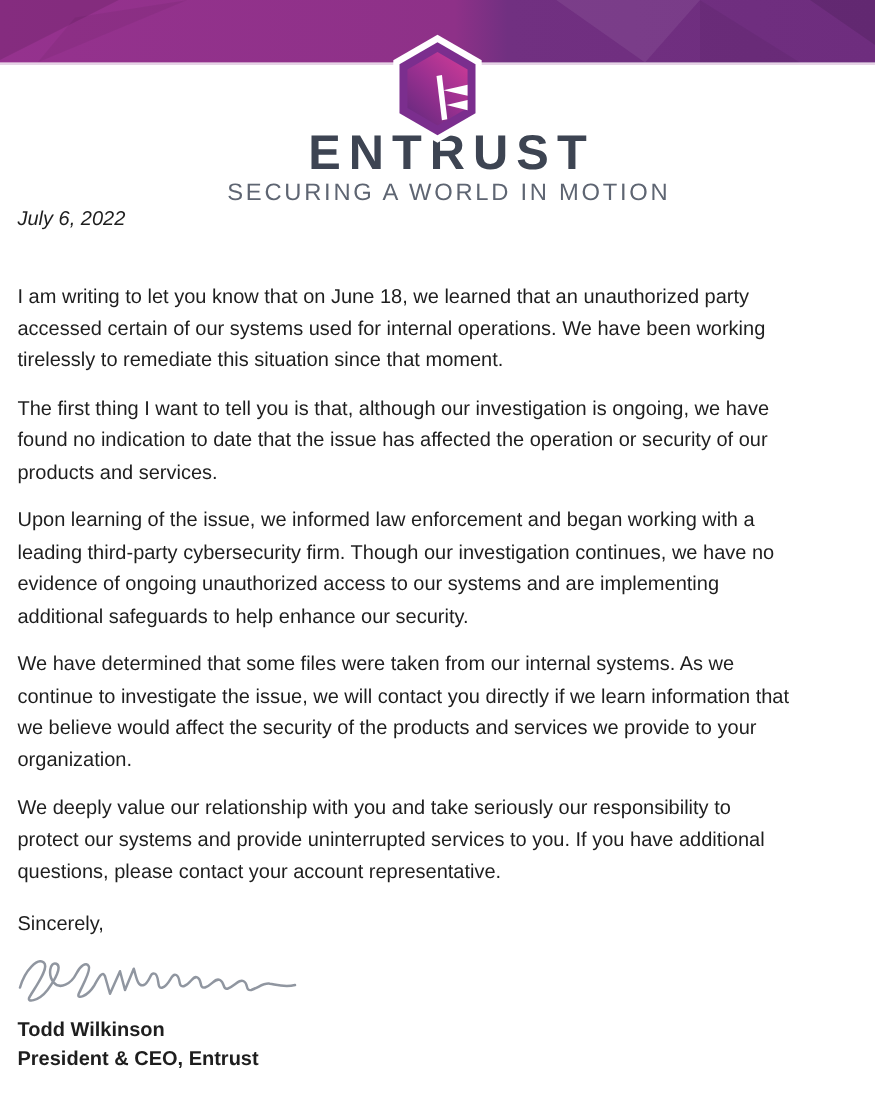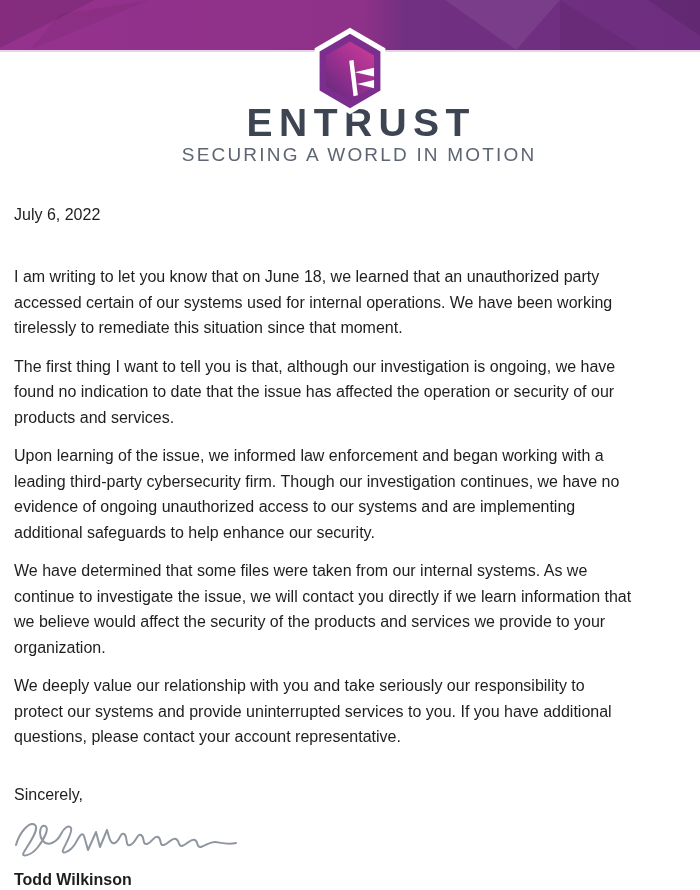--- a/index.html
+++ b/index.html
@@ -37,28 +37,28 @@
   }
   .tagline{
     margin-top:5px;
     font-size:19px;line-height:16px;
     color:#5E6572;
     letter-spacing:0.115em;
     padding-left:0.115em;
   }
   
   .letter{padding:0 34px 0 14px;font-size:16px;}
-  .date{margin-top:39px;line-height:26px;white-space:pre-line;}
+  .date{line-height:26px;white-space:pre-line;font-style:italic;}
   .letter p{
     margin:13px 0 0 0;
     line-height:25.5px;
     white-space:pre-line;
   }
   .letter p.first{margin-top:36px;}
-  .closing{margin-top:32px;line-height:26px;}
+  .closing{margin-top:16px;line-height:26px;}
   .signature{display:block;margin:7px 0 0 -2px;width:245px;height:46px;}
   .signer{margin-top:7px;line-height:23px;}
   .signer div{white-space:pre-line;font-weight:bold;}
 </style>
 </head>
 <body>
 
 <div class="page">
 
   <div class="banner">

